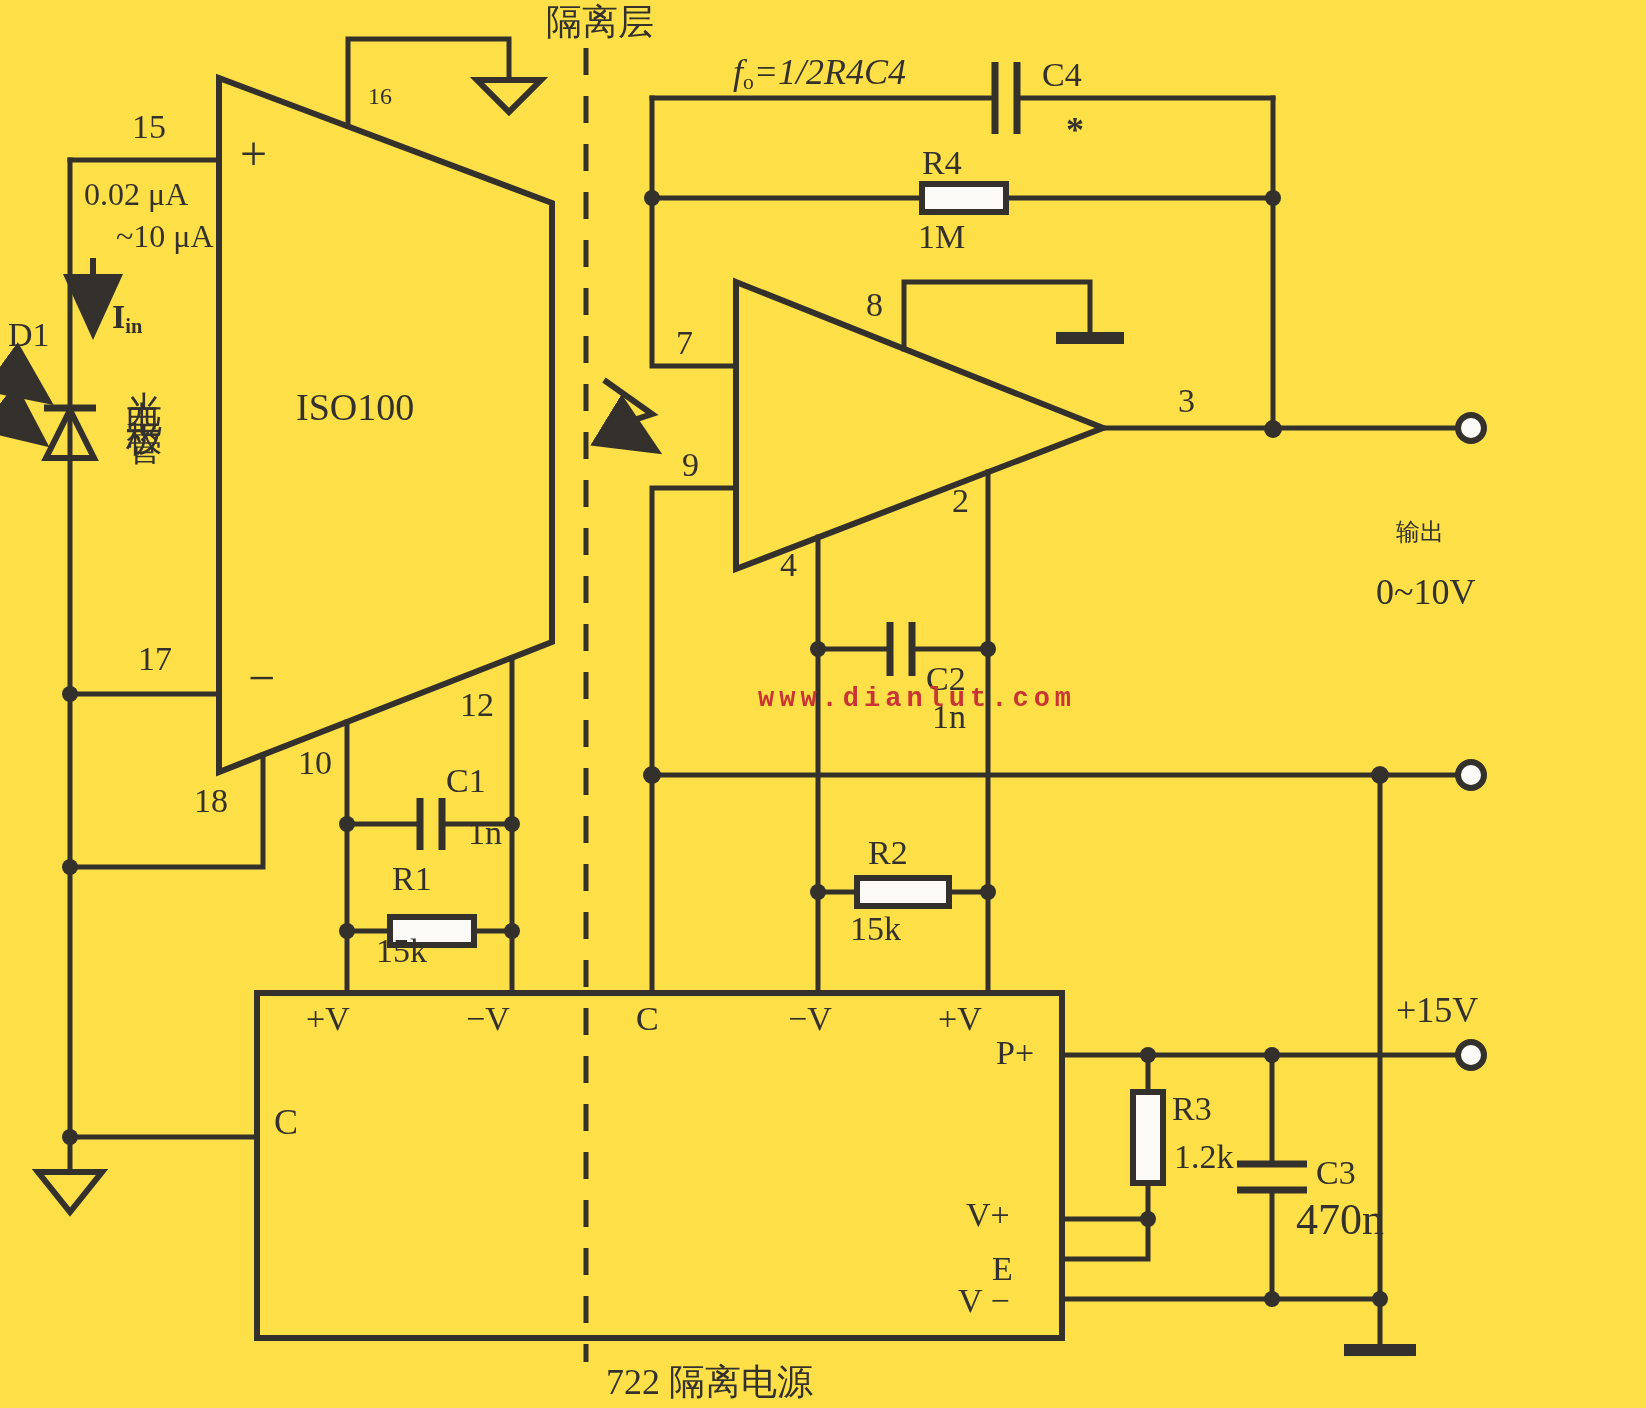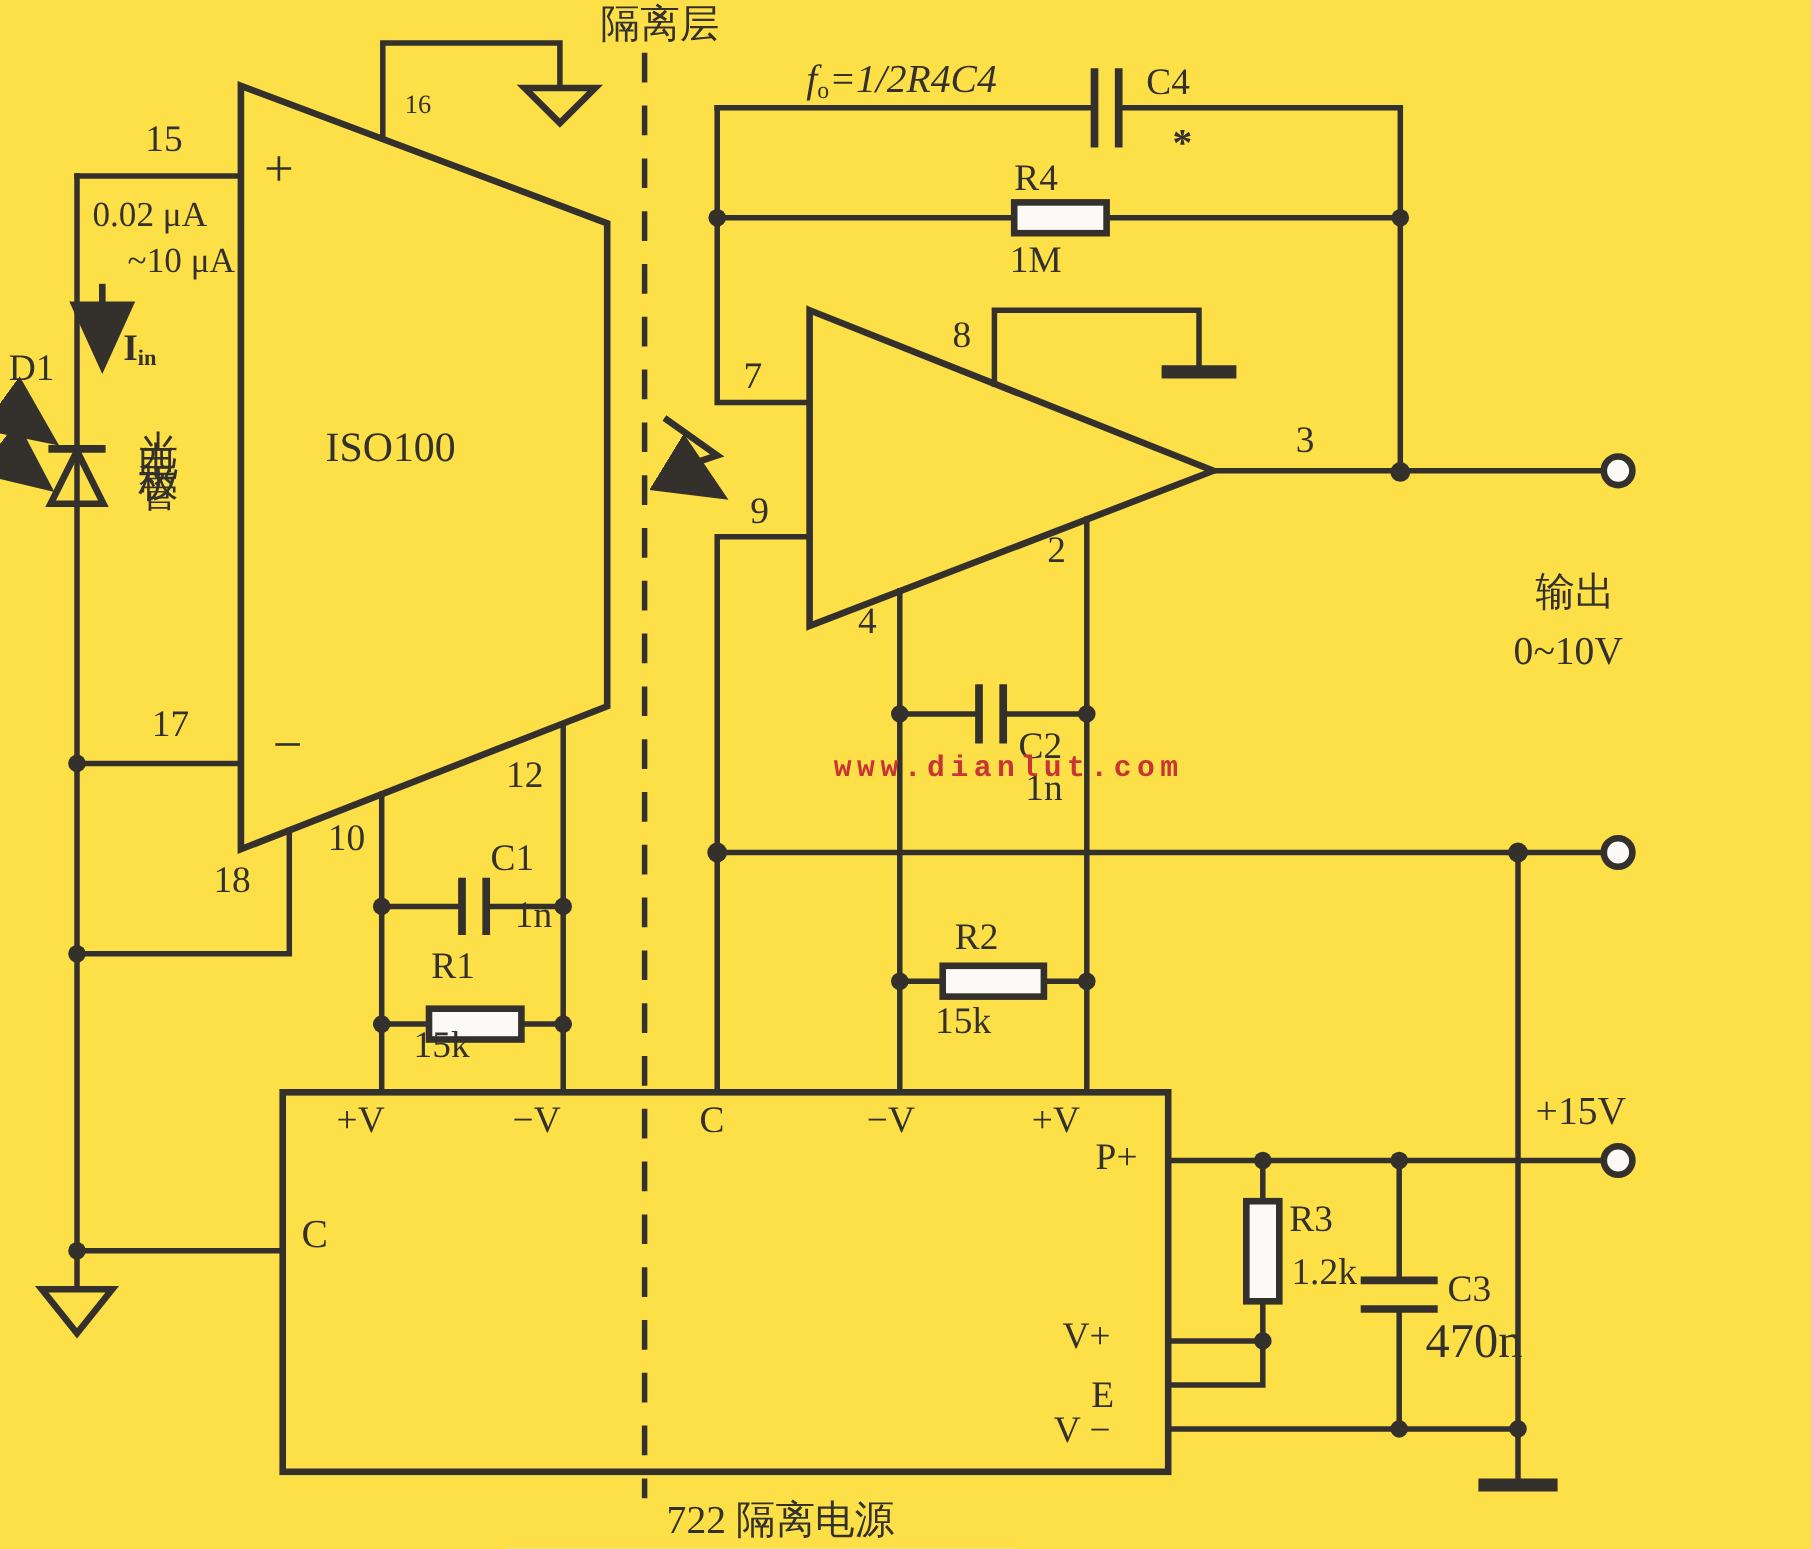--- a/index.html
+++ b/index.html
@@ -161,21 +161,21 @@
   <span class="lbl" style="left:392px;top:862px;font-size:34px;">R1</span>
   <span class="lbl" style="left:376px;top:934px;font-size:34px;">15k</span>
 
   <span class="lbl" style="left:926px;top:662px;font-size:34px;">C2</span>
   <span class="lbl" style="left:932px;top:700px;font-size:34px;">1n</span>
   <span class="lbl" style="left:868px;top:836px;font-size:34px;">R2</span>
   <span class="lbl" style="left:850px;top:912px;font-size:34px;">15k</span>
 
   <span class="lbl wm" style="left:730px;top:686px;font-size:27px;">www.dianlut.com</span>
 
-  <span class="lbl" style="left:1396px;top:520px;font-size:36px;">输出</span>
+  <span class="lbl" style="left:1396px;top:520px;font-size:24px;">输出</span>
   <span class="lbl" style="left:1376px;top:574px;font-size:36px;">0~10V</span>
   <span class="lbl" style="left:1396px;top:992px;font-size:36px;">+15V</span>
 
   <span class="lbl" style="left:306px;top:1002px;font-size:34px;">+V</span>
   <span class="lbl" style="left:466px;top:1002px;font-size:34px;">−V</span>
   <span class="lbl" style="left:636px;top:1002px;font-size:34px;">C</span>
   <span class="lbl" style="left:788px;top:1002px;font-size:34px;">−V</span>
   <span class="lbl" style="left:938px;top:1002px;font-size:34px;">+V</span>
   <span class="lbl" style="left:274px;top:1104px;font-size:36px;">C</span>
   <span class="lbl" style="left:996px;top:1036px;font-size:34px;">P+</span>

